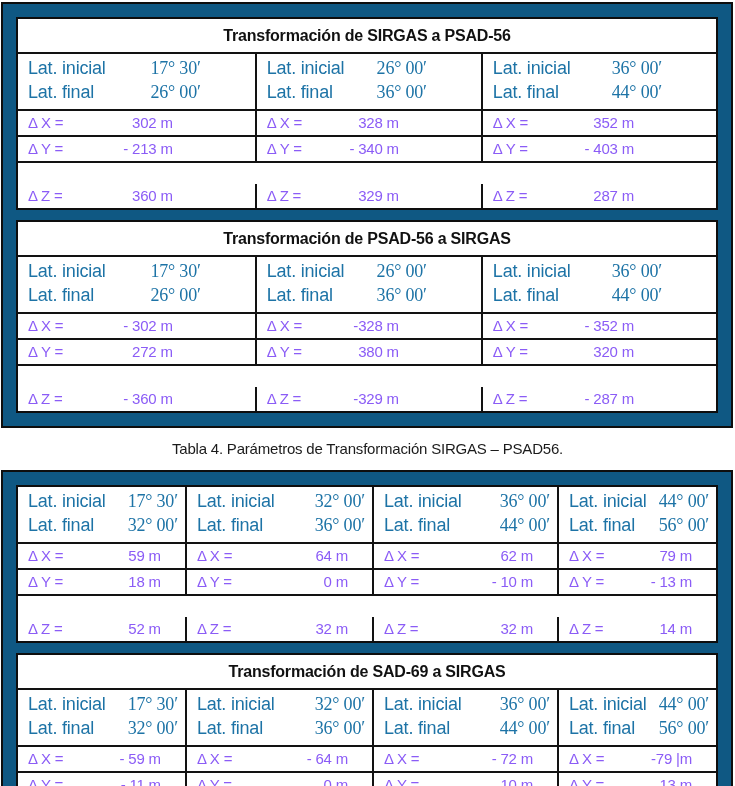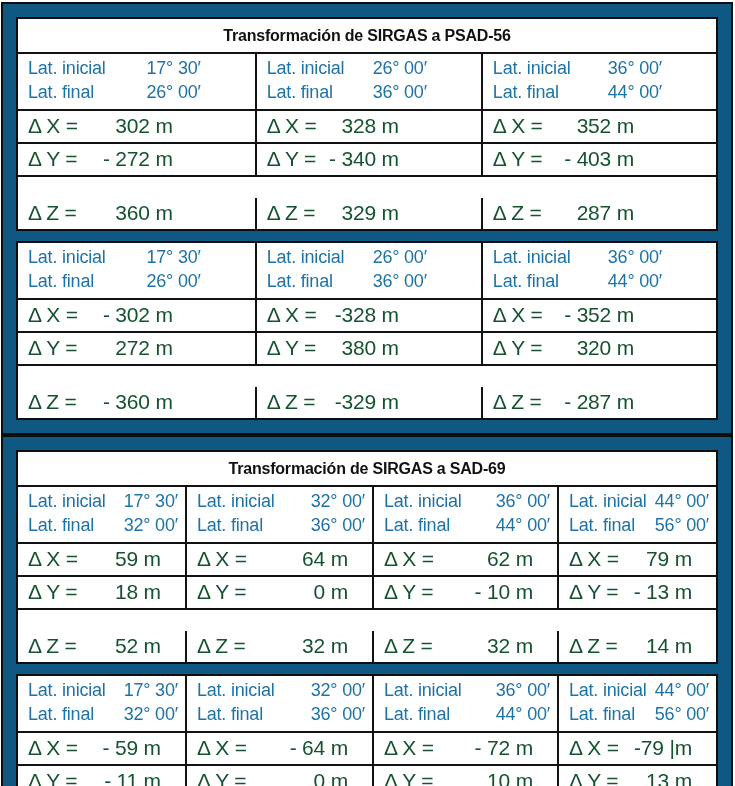--- a/index.html
+++ b/index.html
@@ -61,29 +61,29 @@
   .lat-cell {
     padding: 3px 0 4px 10px;
     color: var(--blue-text, #1d73a6);
     font-size: 18px;
   }
   .lat-line {
     display: flex;
     line-height: 1.33;
     white-space: nowrap;
   }
-  .lat-value { margin-left: auto; }
+  .lat-value { margin-left: auto; font-family: Liberation Serif, serif; }
   .t3 .lat-value { margin-right: 54px; }
   .t4 .lat-value { margin-right: 7px; }
 
   .delta-cell {
     display: flex;
     padding: 3px 0 4px 10px;
-    font-size: 21px;
-    color: #14532d;
+    font-size: 15px;
+    color: #8b5cf6;
     white-space: nowrap;
   }
   .delta-value { margin-left: auto; }
   .t3 .delta-value { margin-right: 82px; }
   .t4 .delta-value { margin-right: 24px; }
 
   .caption {
     text-align: center;
     font-size: 15px;
     color: #1b1b1b;
@@ -141,21 +141,21 @@
           <span class="delta-value">328 m</span>
         </div>
         <div class="cell delta-cell">
           <span>Δ X =</span>
           <span class="delta-value">352 m</span>
         </div>
       </div>
       <div class="row">
         <div class="cell delta-cell">
           <span>Δ Y =</span>
-          <span class="delta-value">- 272 m</span>
+          <span class="delta-value">- 213 m</span>
         </div>
         <div class="cell delta-cell">
           <span>Δ Y =</span>
           <span class="delta-value">- 340 m</span>
         </div>
         <div class="cell delta-cell">
           <span>Δ Y =</span>
           <span class="delta-value">- 403 m</span>
         </div>
       </div>
@@ -171,20 +171,21 @@
         <div class="cell delta-cell">
           <span>Δ Z =</span>
           <span class="delta-value">287 m</span>
         </div>
       </div>
     </div>
 
     <div class="frame-gap"></div>
 
     <div class="sheet t3">
+      <div class="title-row">Transformación de PSAD-56 a SIRGAS</div>
       <div class="row">
         <div class="cell lat-cell">
           <div class="lat-line">
             <span class="lat-label">Lat. inicial</span>
             <span class="lat-value">17° 30′</span>
           </div>
           <div class="lat-line">
             <span class="lat-label">Lat. final</span>
             <span class="lat-value">26° 00′</span>
           </div>
@@ -248,25 +249,25 @@
           <span class="delta-value">-329 m</span>
         </div>
         <div class="cell delta-cell">
           <span>Δ Z =</span>
           <span class="delta-value">- 287 m</span>
         </div>
       </div>
     </div>
   </div>
 
+  <div class="caption">Tabla 4. Parámetros de Transformación SIRGAS – PSAD56.</div>
 
   <div class="frame">
 
     <div class="sheet t4">
-      <div class="title-row">Transformación de SIRGAS a SAD-69</div>
       <div class="row">
         <div class="cell lat-cell">
           <div class="lat-line">
             <span class="lat-label">Lat. inicial</span>
             <span class="lat-value">17° 30′</span>
           </div>
           <div class="lat-line">
             <span class="lat-label">Lat. final</span>
             <span class="lat-value">32° 00′</span>
           </div>
@@ -354,20 +355,21 @@
         <div class="cell delta-cell">
           <span>Δ Z =</span>
           <span class="delta-value">14 m</span>
         </div>
       </div>
     </div>
 
     <div class="frame-gap"></div>
 
     <div class="sheet t4">
+      <div class="title-row">Transformación de SAD-69 a SIRGAS</div>
       <div class="row">
         <div class="cell lat-cell">
           <div class="lat-line">
             <span class="lat-label">Lat. inicial</span>
             <span class="lat-value">17° 30′</span>
           </div>
           <div class="lat-line">
             <span class="lat-label">Lat. final</span>
             <span class="lat-value">32° 00′</span>
           </div>

